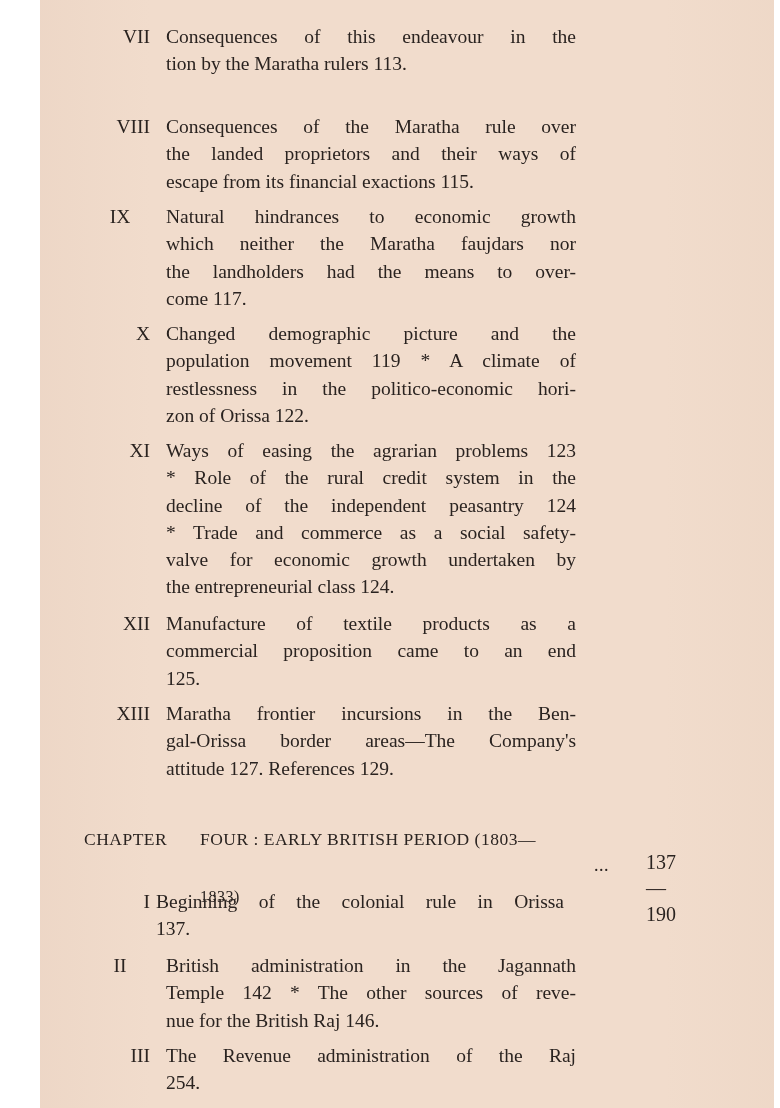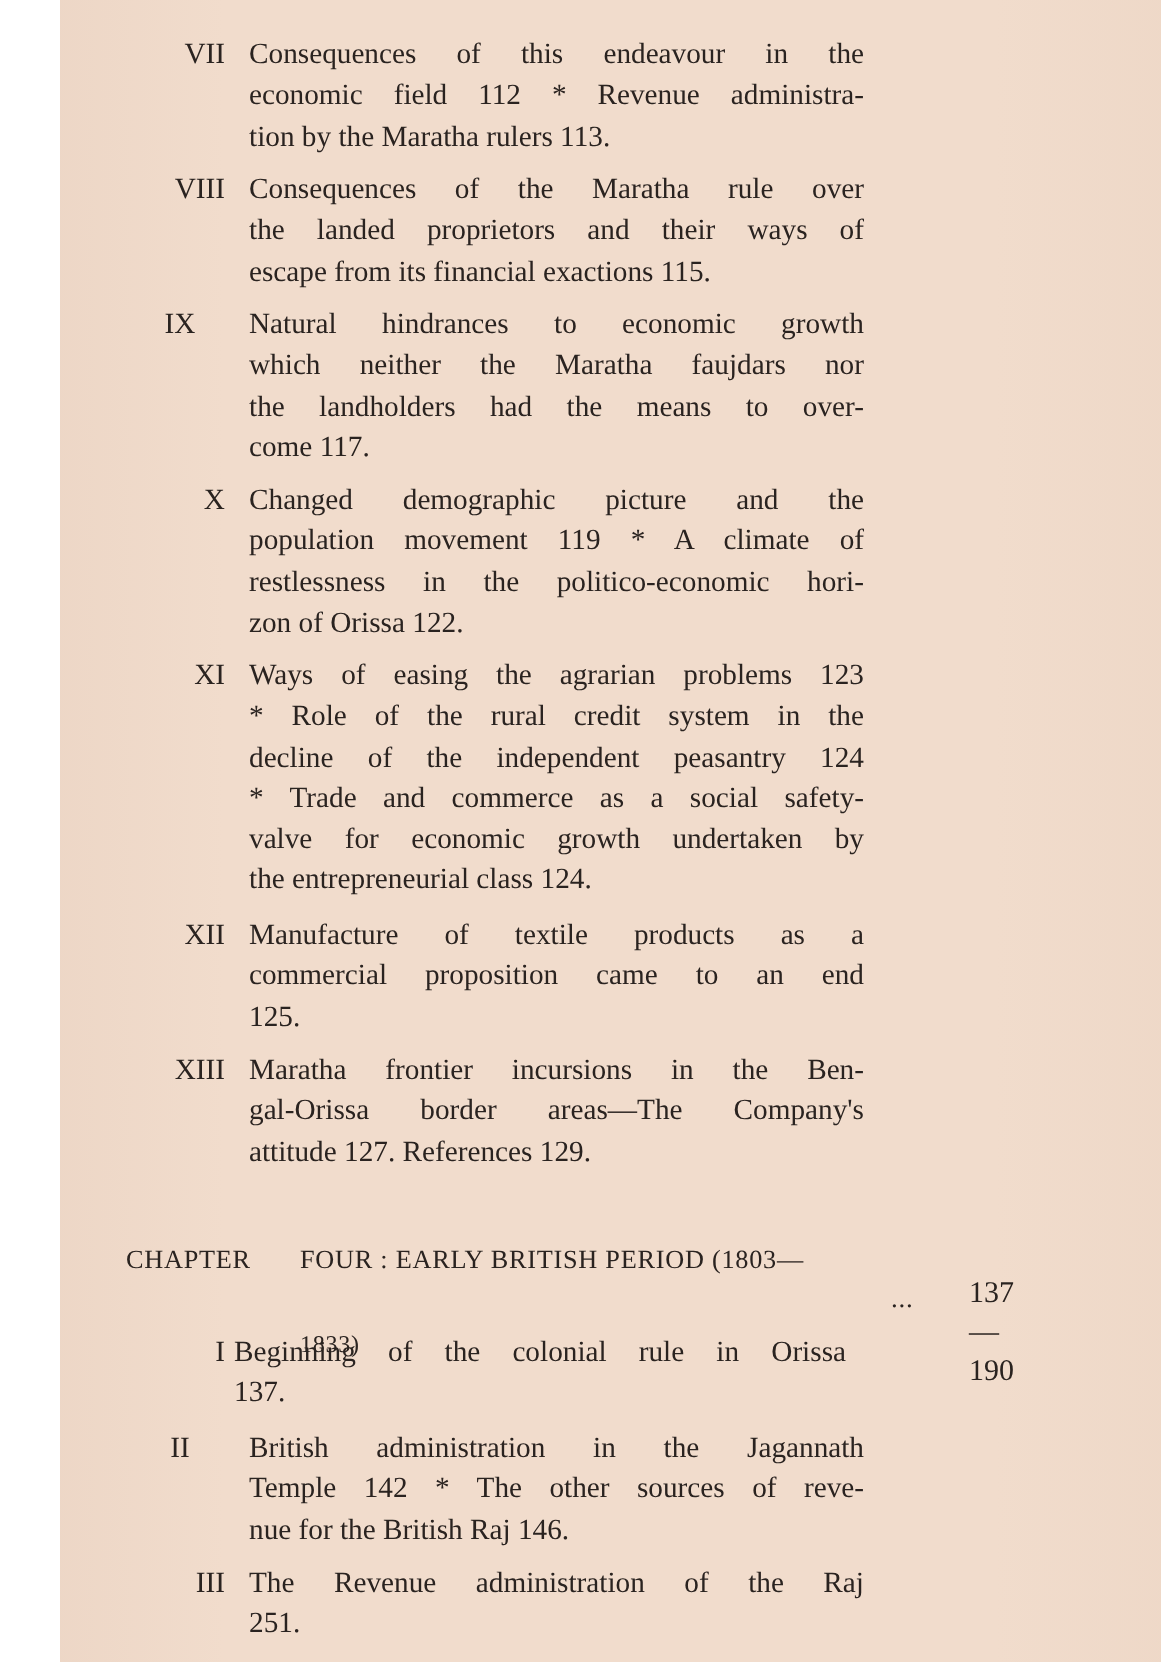--- a/index.html
+++ b/index.html
@@ -35,21 +35,20 @@
 </style>
 </head>
 <body>
 
 <div class="page">
 
   <div class="entry" style="top:23px;">
     <span class="num" style="left:60px;width:50px;">VII</span>
     <div class="txt" style="left:126px;width:410px;">
       <span class="ln">Consequences of this endeavour in the</span>
-      <span class="ln">economic field 112 * Revenue administra-</span>
       <span class="ln last">tion by the Maratha rulers 113.</span>
     </div>
   </div>
 
   <div class="entry" style="top:113px;">
     <span class="num" style="left:50px;width:60px;">VIII</span>
     <div class="txt" style="left:126px;width:410px;">
       <span class="ln">Consequences of the Maratha rule over</span>
       <span class="ln">the landed proprietors and their ways of</span>
       <span class="ln last">escape from its financial exactions 115.</span>
@@ -128,17 +127,17 @@
       <span class="ln">British administration in the Jagannath</span>
       <span class="ln">Temple 142 * The other sources of reve-</span>
       <span class="ln last">nue for the British Raj 146.</span>
     </div>
   </div>
 
   <div class="entry" style="top:1042px;">
     <span class="num" style="left:50px;width:60px;">III</span>
     <div class="txt" style="left:126px;width:410px;">
       <span class="ln">The Revenue administration of the Raj</span>
-      <span class="ln last">251.</span>
+      <span class="ln last">254.</span>
     </div>
   </div>
 
 </div>
 
 </body></html>

